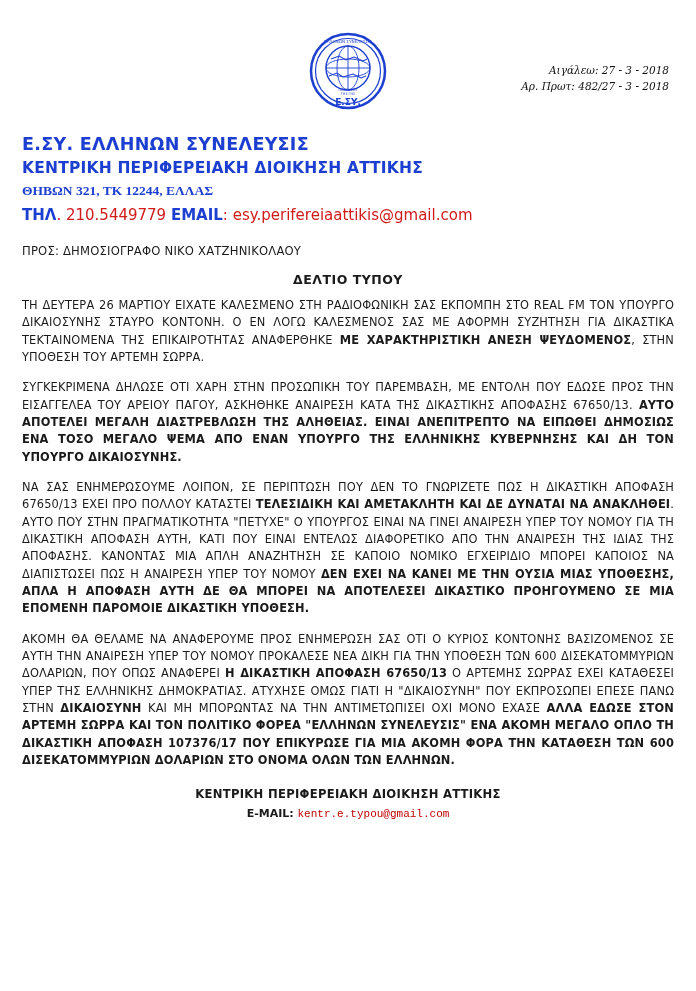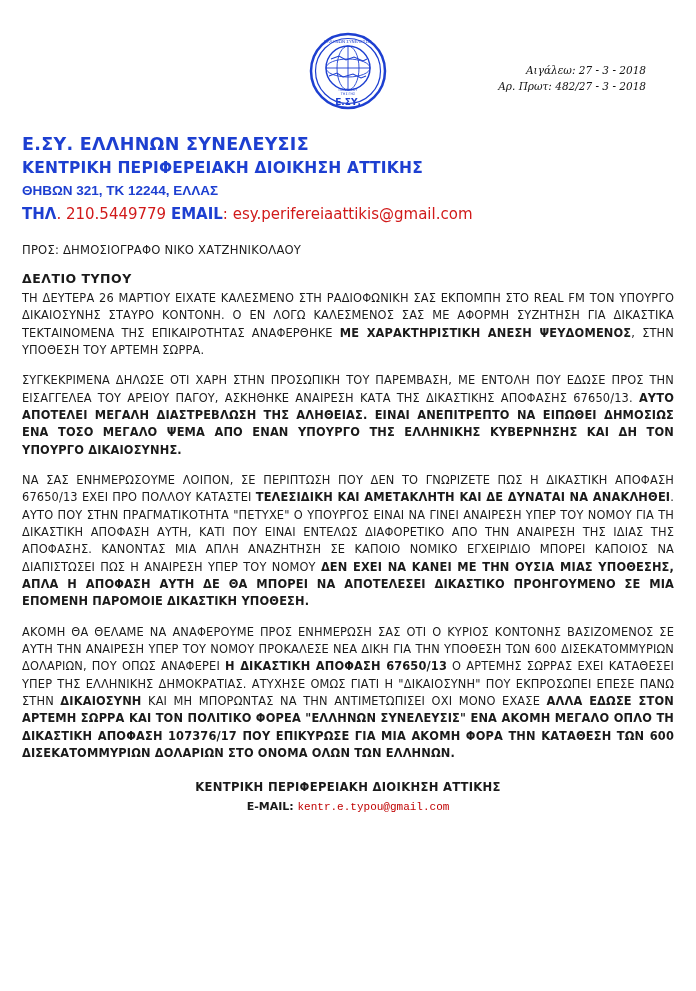--- a/index.html
+++ b/index.html
@@ -32,21 +32,21 @@
     position: absolute;
     left: 50%;
     transform: translateX(-50%);
     top: 18px;
     width: 78px;
     height: 78px;
   }
   .logo-wrap svg { display: block; }
   .date-block {
     position: absolute;
-    right: 28px;
+    right: 5px;
     top: 48px;
     text-align: right;
     font-family: "DejaVu Serif", serif;
     font-style: italic;
     font-size: 10.5px;
     color: #111;
     line-height: 1.55;
   }
 
   
@@ -64,21 +64,21 @@
     font-weight: bold;
     font-size: 15.5px;
     margin-top: 5px;
     letter-spacing: 0.2px;
   }
   .org-line3 {
     color: #1d3fd1;
     font-weight: bold;
     font-size: 13.5px;
     margin-top: 6px;
-    font-family: Liberation Sans, sans-serif;
+    font-family: Liberation Serif, serif;
   }
   .org-line4 {
     margin-top: 7px;
     font-size: 15px;
     color: #1d3fd1;
     font-weight: bold;
   }
   .org-line4 .tel-num {
     color: #d11a1a;
     font-weight: normal;
@@ -89,22 +89,23 @@
   }
 
   
   .recipient {
     margin-top: 20px;
     font-size: 11.6px;
     color: #1a1a1a;
     letter-spacing: 0.2px;
   }
   .doc-title {
+    text-align: center;
     margin-top: 14px;
-    margin-bottom: 4px;
+    margin-bottom: 10px;
     font-weight: bold;
     font-size: 12.5px;
     color: #1a1a1a;
     letter-spacing: 0.5px;
   }
   p.para {
     font-size: 11.4px;
     line-height: 1.52;
     text-align: justify;
     margin: 0 0 13px 0;

